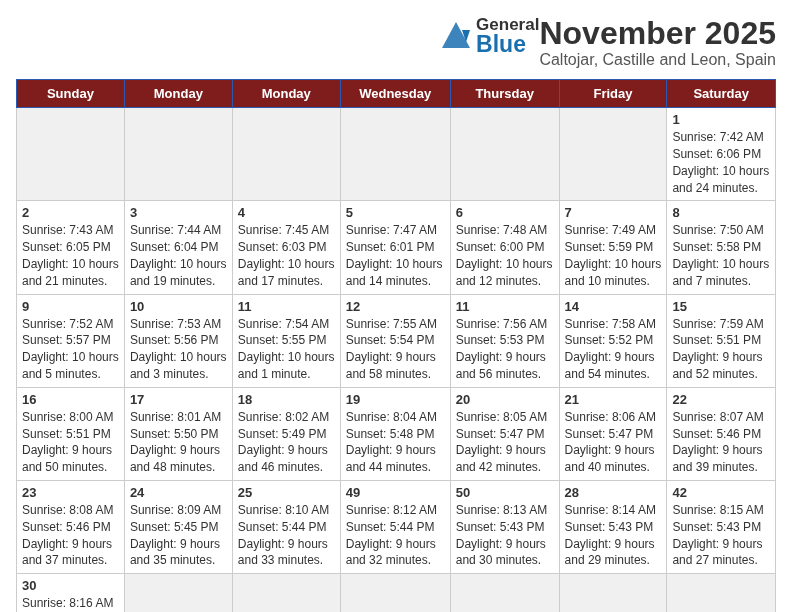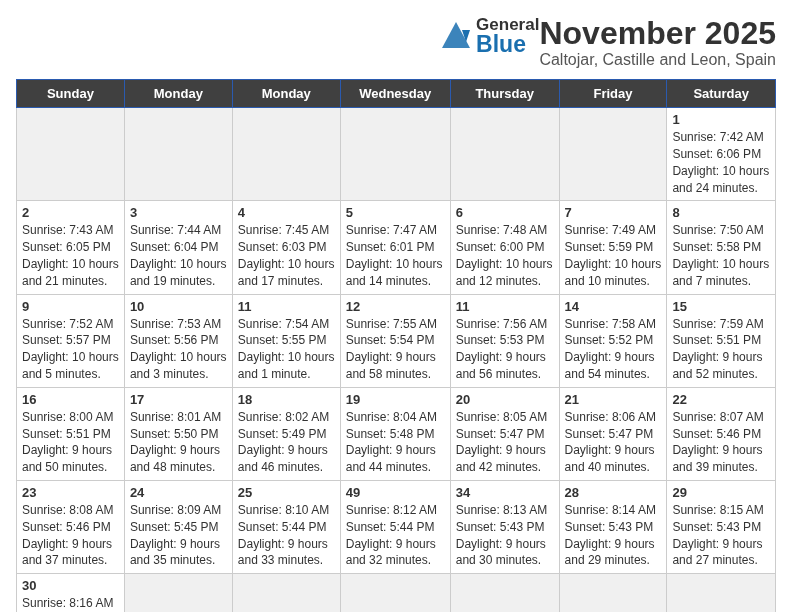--- a/index.html
+++ b/index.html
@@ -33,21 +33,21 @@
     .subtitle {
       font-size: 16px;
       color: #555;
     }
     .calendar {
       width: 100%;
       border-collapse: collapse;
       border: 1px solid #ccc;
     }
     .calendar th {
-      background: #404040;
+      background: #7f1d1d;
       color: #fff;
       text-align: center;
       padding: 6px 4px;
       font-size: 13px;
       font-weight: bold;
       border: 1px solid #2a5aaf;
     }
     .calendar td {
       vertical-align: top;
       border: 1px solid #ccc;
@@ -222,29 +222,29 @@
         </td>
         <td>
           <span class="day-number">25</span>
           <div class="day-info">Sunrise: 8:10 AM<br>Sunset: 5:44 PM<br>Daylight: 9 hours and 33 minutes.</div>
         </td>
         <td>
           <span class="day-number">49</span>
           <div class="day-info">Sunrise: 8:12 AM<br>Sunset: 5:44 PM<br>Daylight: 9 hours and 32 minutes.</div>
         </td>
         <td>
-          <span class="day-number">34</span>
+          <span class="day-number">50</span>
           <div class="day-info">Sunrise: 8:13 AM<br>Sunset: 5:43 PM<br>Daylight: 9 hours and 30 minutes.</div>
         </td>
         <td>
           <span class="day-number">28</span>
           <div class="day-info">Sunrise: 8:14 AM<br>Sunset: 5:43 PM<br>Daylight: 9 hours and 29 minutes.</div>
         </td>
         <td>
-          <span class="day-number">29</span>
+          <span class="day-number">42</span>
           <div class="day-info">Sunrise: 8:15 AM<br>Sunset: 5:43 PM<br>Daylight: 9 hours and 27 minutes.</div>
         </td>
       </tr>
       <tr>
         <td>
           <span class="day-number">30</span>
           <div class="day-info">Sunrise: 8:16 AM<br>Sunset: 5:42 PM<br>Daylight: 9 hours and 26 minutes.</div>
         </td>
         <td class="shaded"></td>
         <td class="shaded"></td>

